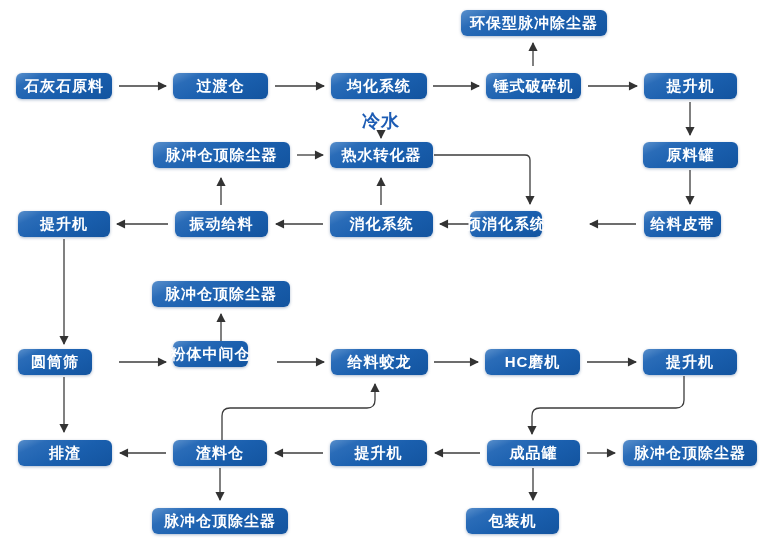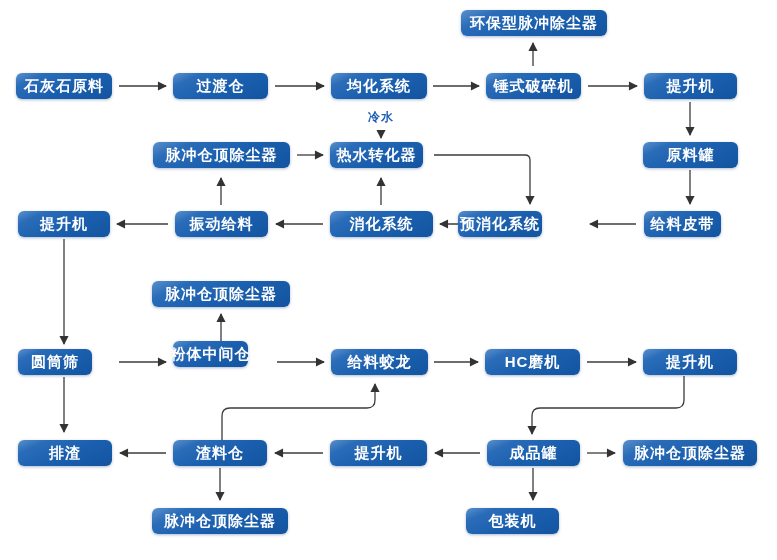--- a/index.html
+++ b/index.html
@@ -12,21 +12,21 @@
     position:absolute;height:26px;
     display:flex;align-items:center;justify-content:center;
     background:linear-gradient(155deg,#5a90cc 0%,#2a6cb8 20%,#1a5fae 55%,#13549f 100%);
     border-radius:6px;
     color:#ffffff;font-weight:700;font-size:15px;letter-spacing:1px;
     box-shadow:0 1px 3px rgba(21,61,118,.35);
     white-space:nowrap;
   }
   .cold-label{
     position:absolute;left:355px;top:109px;width:52px;text-align:center;
-    color:#1d5cb4;font-weight:700;font-size:12px;letter-spacing:1px;
+    color:#1d5cb4;font-weight:700;font-size:18px;letter-spacing:1px;
   }
 </style>
 </head>
 <body>
 
 <div class="canvas">
 
   <svg class="wires" width="777" height="560" viewBox="0 0 777 560" fill="none" stroke="#3c3c3c" stroke-width="1.3">
     <defs>
       <marker id="ah" viewBox="0 0 9 9" refX="8" refY="4.5" markerWidth="8" markerHeight="7" orient="auto-start-reverse">
@@ -70,27 +70,27 @@
 
   <div class="node" style="left:16px;top:73px;width:96px">石灰石原料</div>
   <div class="node" style="left:173px;top:73px;width:95px">过渡仓</div>
   <div class="node" style="left:331px;top:73px;width:96px">均化系统</div>
   <div class="node" style="left:486px;top:73px;width:95px">锤式破碎机</div>
   <div class="node" style="left:644px;top:73px;width:93px">提升机</div>
 
   <div class="cold-label">冷水</div>
 
   <div class="node" style="left:153px;top:142px;width:137px">脉冲仓顶除尘器</div>
-  <div class="node" style="left:330px;top:142px;width:93px">热水转化器</div>
+  <div class="node" style="left:330px;top:142px;width:103px">热水转化器</div>
   <div class="node" style="left:643px;top:142px;width:95px">原料罐</div>
 
   <div class="node" style="left:18px;top:211px;width:92px">提升机</div>
   <div class="node" style="left:175px;top:211px;width:93px">振动给料</div>
   <div class="node" style="left:330px;top:211px;width:103px">消化系统</div>
-  <div class="node" style="left:458px;top:211px;width:84px">预消化系统</div>
+  <div class="node" style="left:470px;top:211px;width:72px">预消化系统</div>
   <div class="node" style="left:644px;top:211px;width:77px">给料皮带</div>
 
   <div class="node" style="left:152px;top:281px;width:138px">脉冲仓顶除尘器</div>
 
   <div class="node" style="left:18px;top:349px;width:74px">圆筒筛</div>
   <div class="node" style="left:173px;top:341px;width:75px">粉体中间仓</div>
   <div class="node" style="left:331px;top:349px;width:97px">给料蛟龙</div>
   <div class="node" style="left:485px;top:349px;width:95px">HC磨机</div>
   <div class="node" style="left:643px;top:349px;width:94px">提升机</div>
 

